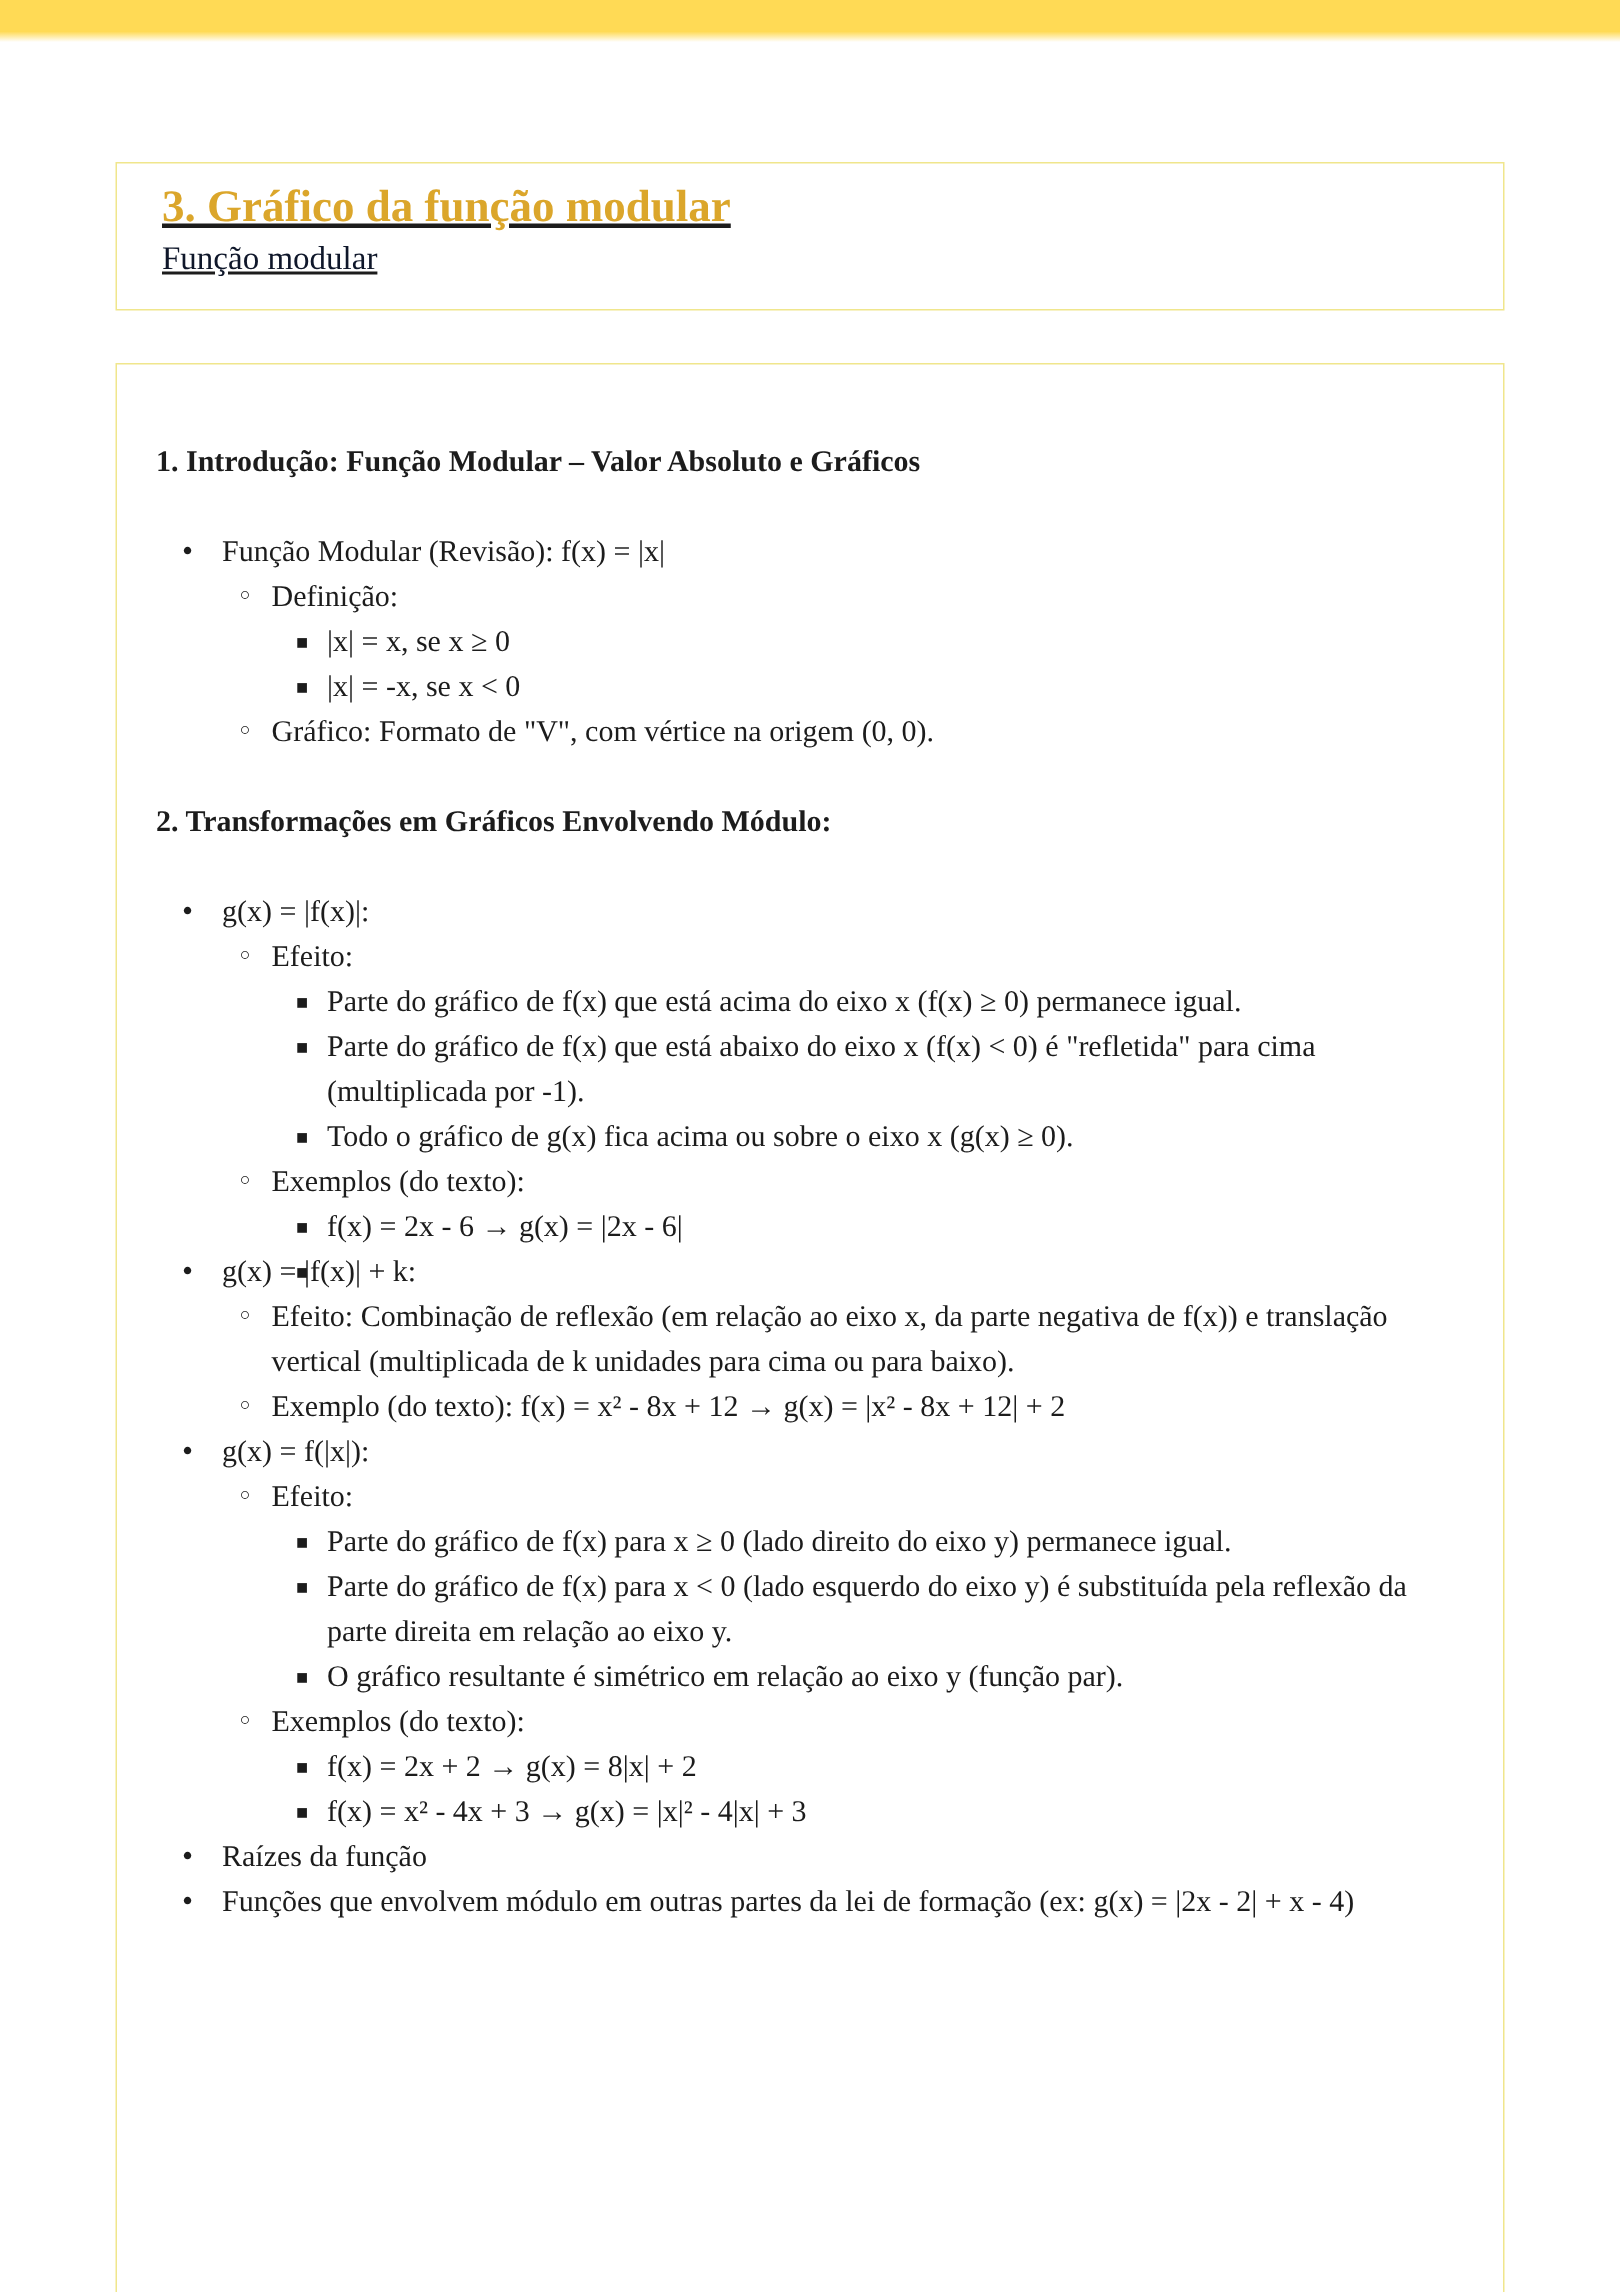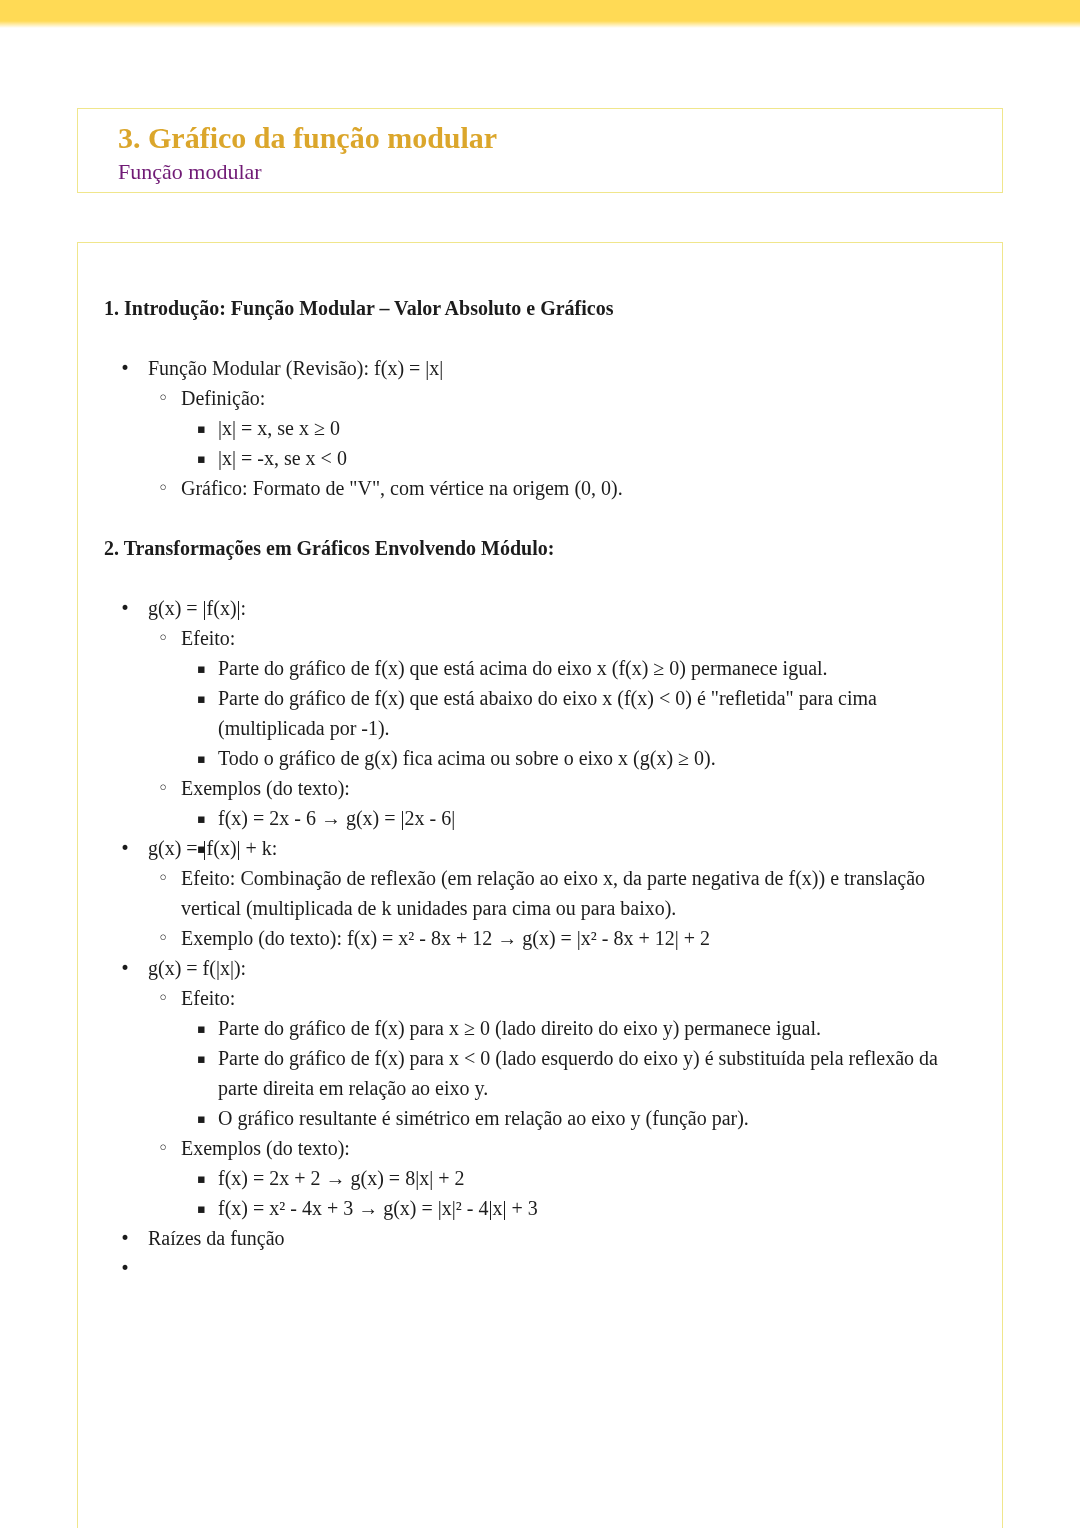--- a/index.html
+++ b/index.html
@@ -17,38 +17,39 @@
     left: 0; top: 0;
     width: 100%; height: 28px;
     background: linear-gradient(to bottom,
       var(--accent-bar, #ffda55) 0px,
       var(--accent-bar, #ffda55) 21px,
       rgba(255,218,85,0) 28px);
   }
   .title-box {
     position: absolute;
     left: 77px; top: 108px;
-    width: 926px; height: 85px;
+    width: 926px; height: 99px;
     box-sizing: border-box;
     border: 1.5px solid var(--box-border, #f0e68c);
     background: #ffffff;
-    padding: 9px 28px 0 40px;
+    padding: 9px 28px 0 30px;
+    text-decoration: underline;
   }
   .title-box h1 {
     margin: 0;
     font-size: 30px;
     line-height: 40px;
     font-weight: bold;
     color: var(--title-gold, #dba62b);
   }
   .title-box p {
     margin: 0;
     font-size: 22px;
     line-height: 28px;
-    color: #701a75;
+    color: #0f172a;
   }
   .content-box {
     position: absolute;
     left: 77px; top: 242px;
     width: 926px; height: 1400px;
     box-sizing: border-box;
     border: 1.5px solid var(--box-border, #f0e68c);
     background: #ffffff;
     padding: 20px 0 0 0;
   }
@@ -110,16 +111,16 @@
         <div class="doc-block li l2"><span class="marker">◦</span><span>Exemplo (do texto): f(x) = x² - 8x + 12 → g(x) = |x² - 8x + 12| + 2</span></div>
         <div class="doc-block li l1"><span class="marker">•</span><span>g(x) = f(|x|):</span></div>
         <div class="doc-block li l2"><span class="marker">◦</span><span>Efeito:</span></div>
         <div class="doc-block li l3"><span class="marker">▪</span><span>Parte do gráfico de f(x) para x ≥ 0 (lado direito do eixo y) permanece igual.</span></div>
         <div class="doc-block li l3"><span class="marker">▪</span><span>Parte do gráfico de f(x) para x &lt; 0 (lado esquerdo do eixo y) é substituída pela reflexão da parte direita em relação ao eixo y.</span></div>
         <div class="doc-block li l3"><span class="marker">▪</span><span>O gráfico resultante é simétrico em relação ao eixo y (função par).</span></div>
         <div class="doc-block li l2"><span class="marker">◦</span><span>Exemplos (do texto):</span></div>
         <div class="doc-block li l3"><span class="marker">▪</span><span>f(x) = 2x + 2 → g(x) = 8|x| + 2</span></div>
         <div class="doc-block li l3"><span class="marker">▪</span><span>f(x) = x² - 4x + 3 → g(x) = |x|² - 4|x| + 3</span></div>
         <div class="doc-block li l1"><span class="marker">•</span><span>Raízes da função</span></div>
-        <div class="doc-block li l1"><span class="marker">•</span></div>
+        <div class="doc-block li l1"><span class="marker">•</span><span>Funções que envolvem módulo em outras partes da lei de formação (ex: g(x) = |2x - 2| + x - 4)</span></div>
       </div>
   </section>
 </div>
 
 </body></html>

